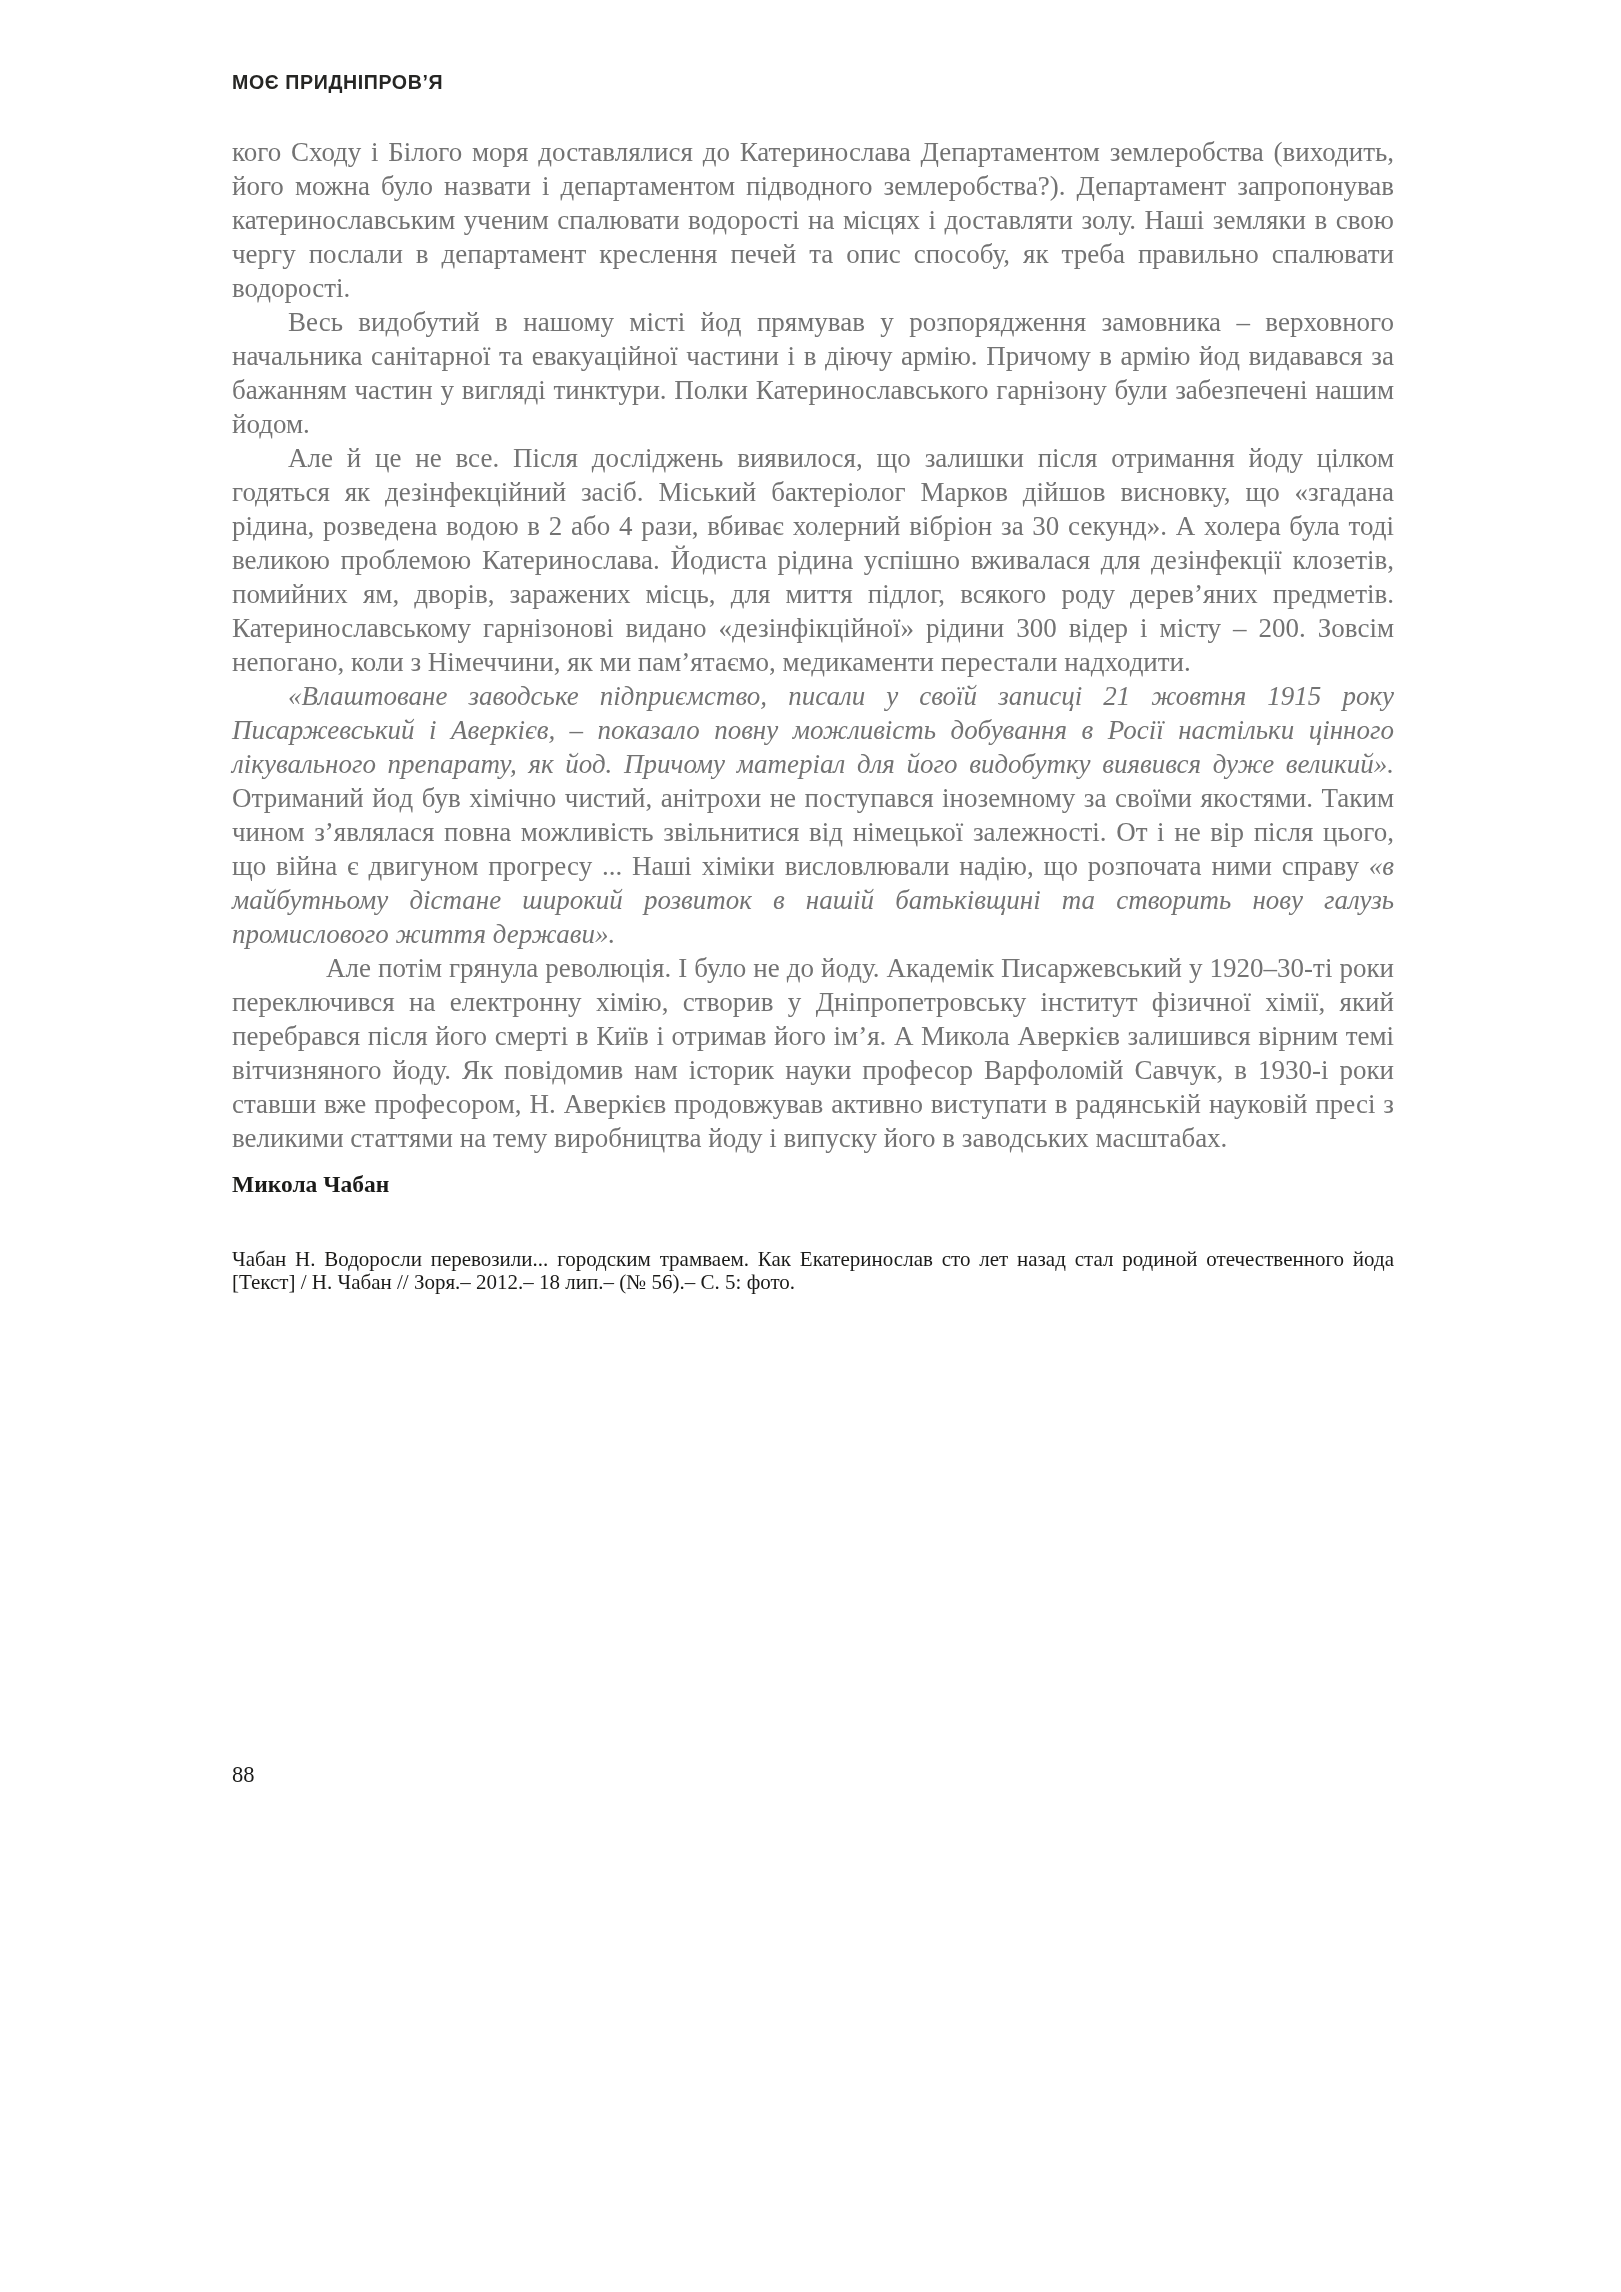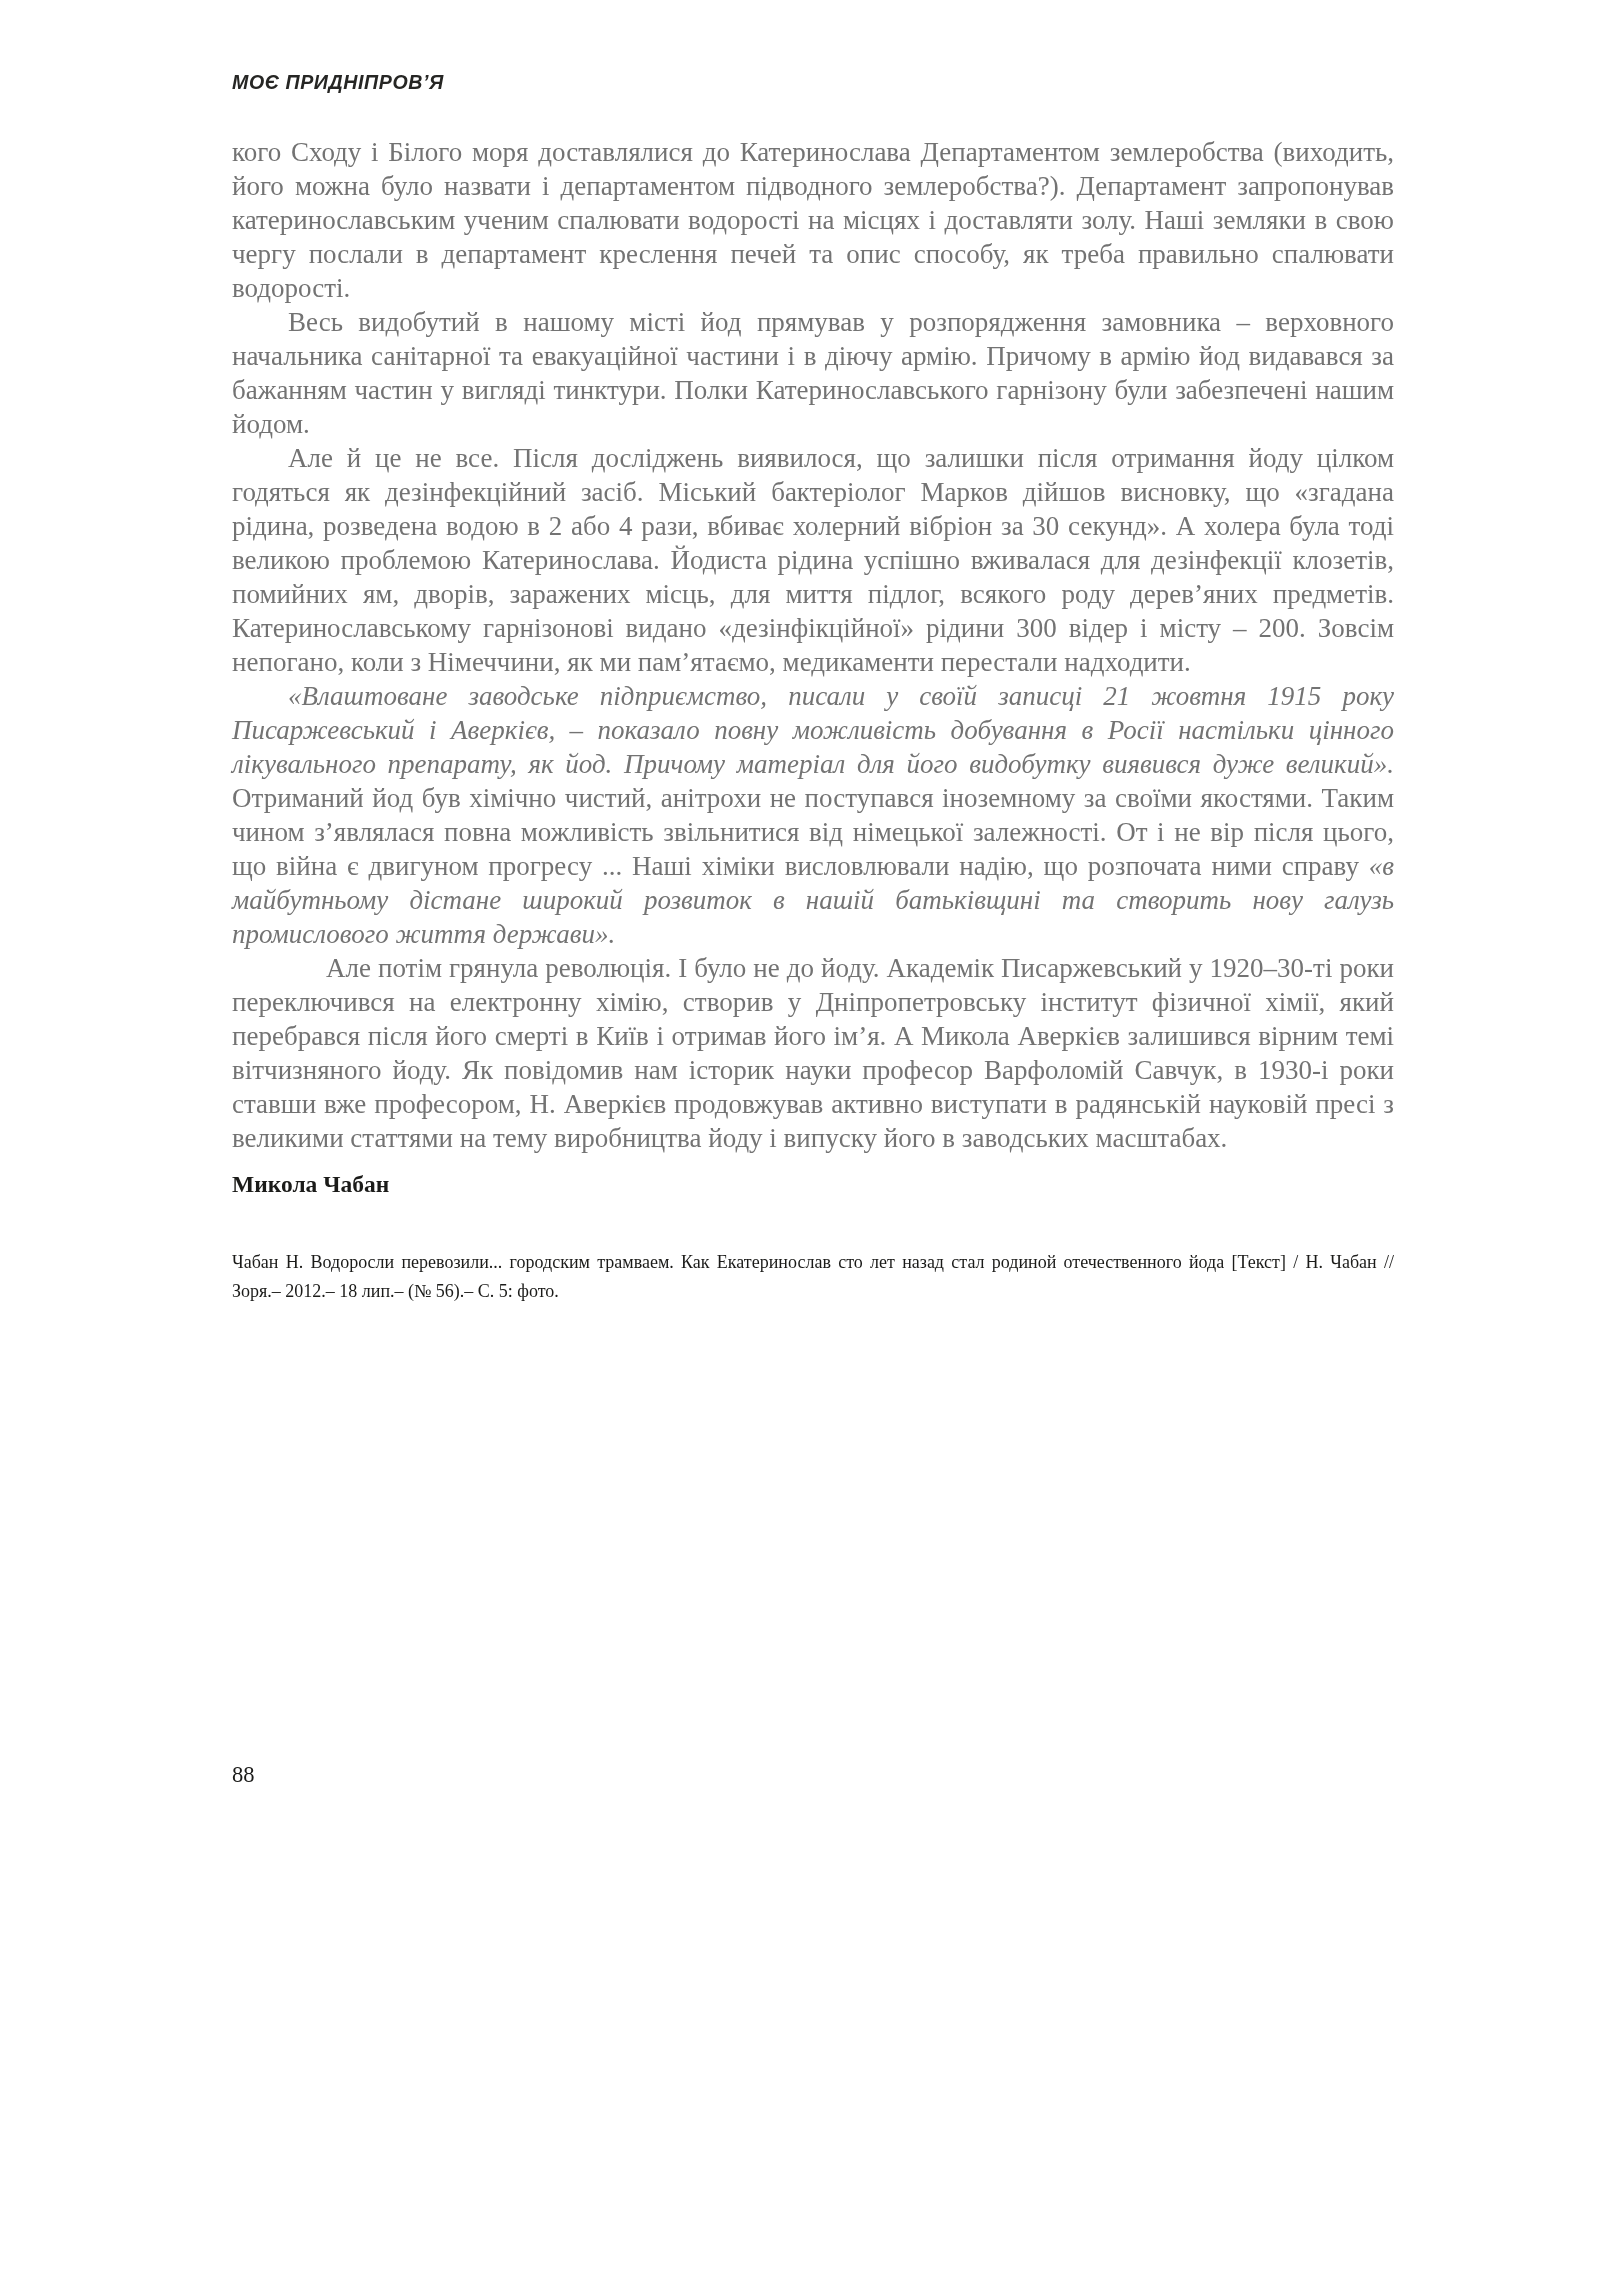--- a/index.html
+++ b/index.html
@@ -17,21 +17,20 @@
     overflow: hidden;
   }
   .content {
     position: absolute;
     left: 232px;
     top: 71px;
     width: 1162px;
   }
   .running-head {
     font-family: "Liberation Sans", sans-serif;
-    font-style: italic;
     font-weight: bold;
     font-size: 19.6px;
     letter-spacing: 0.6px;
     color: #262624;
   }
   .article-body {
     margin-top: 41px;
   }
   .para {
     margin: 0;
@@ -55,22 +54,22 @@
   .literature {
     margin-top: 47px;
   }
   .literature-heading {
     font-size: 20.6px;
     line-height: 29px;
     font-weight: bold;
   }
   .literature-entry {
     margin: 3.9px 0 0 0;
-    font-size: 18px;
-    line-height: 29px;
+    font-size: 21px;
+    line-height: 23px;
     text-align: justify;
   }
   .page-number {
     position: absolute;
     left: 232px;
     top: 1761px;
     font-size: 22.5px;
     line-height: 27.4px;
   }
 </style>

